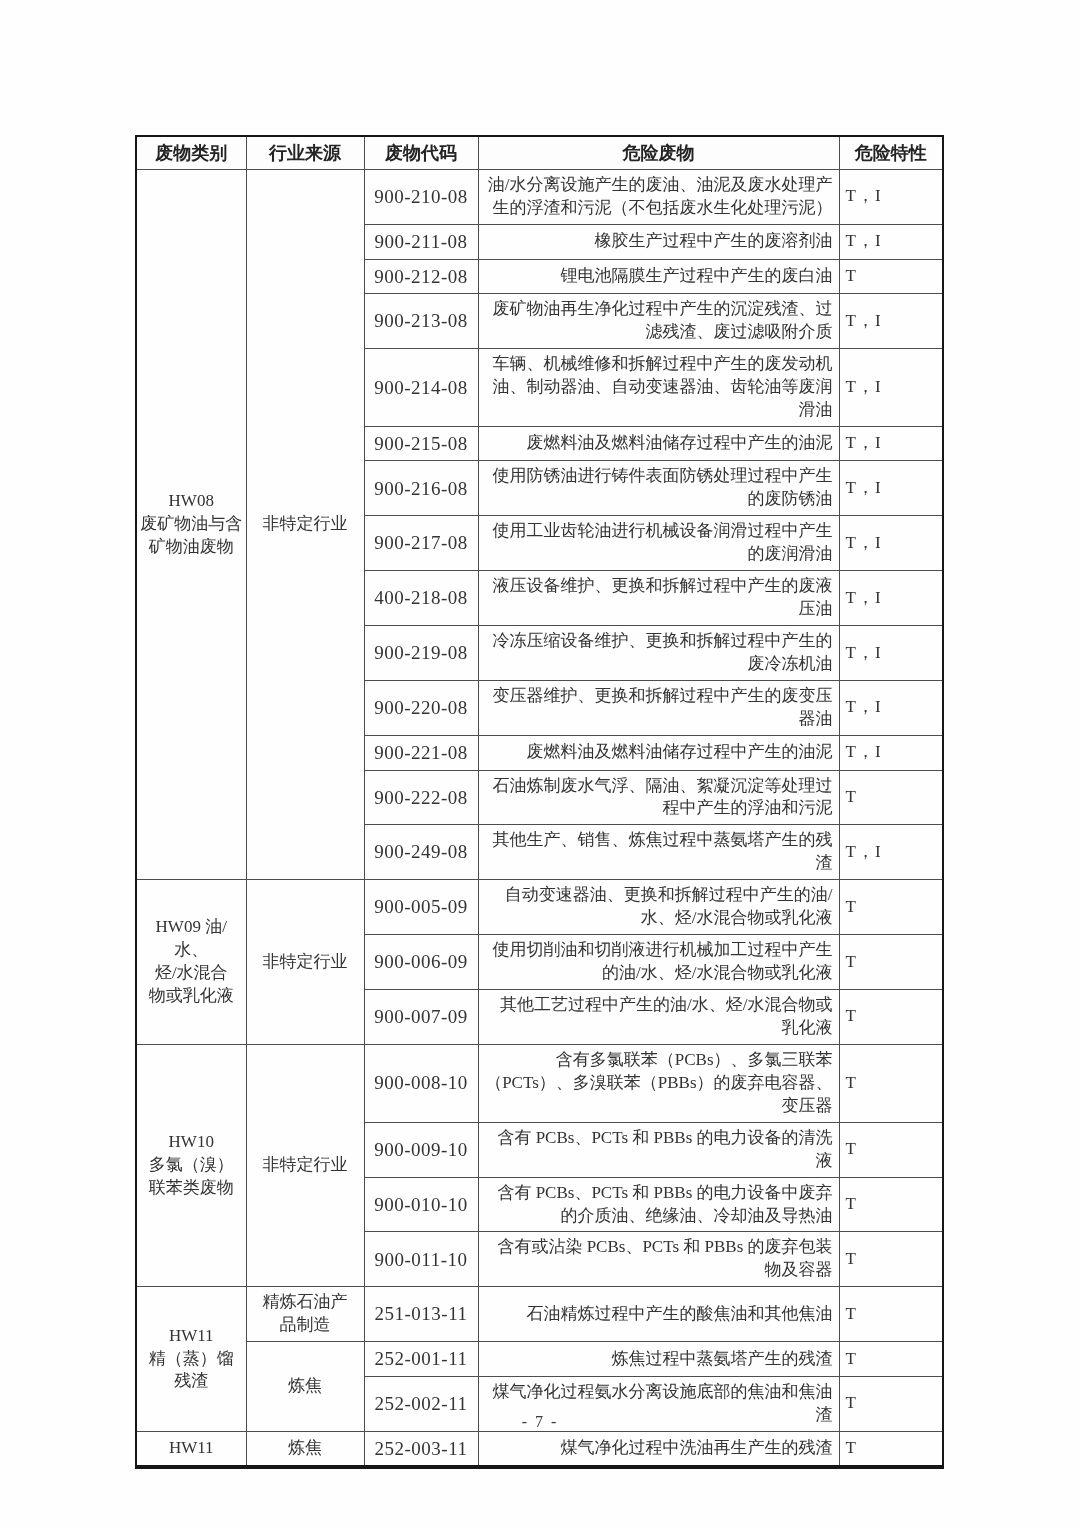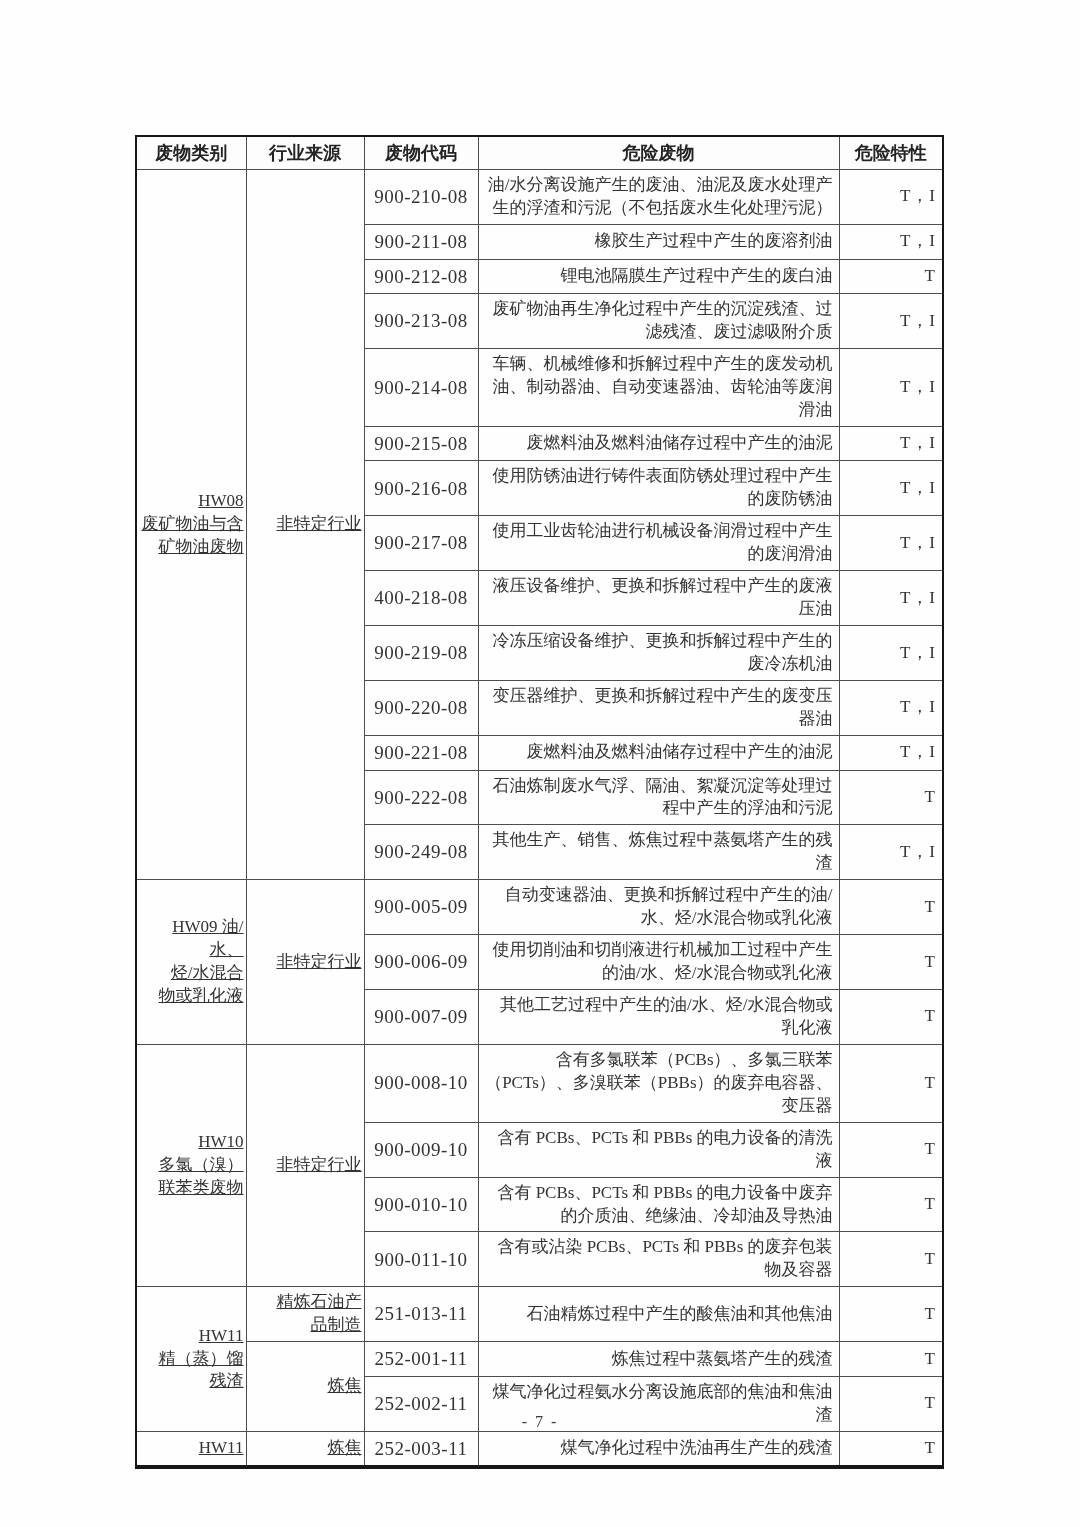--- a/index.html
+++ b/index.html
@@ -43,33 +43,32 @@
   }
   td {
     border: 1px solid #4d4d4d;
     font-size: 17px;
     line-height: 1.35;
     padding: 4px 6px;
     vertical-align: middle;
     color: #333333;
   }
   td.cat, td.ind {
-    text-align: right;
+    text-align: center;
     white-space: pre-line;
     padding: 4px 2px;
-    text-decoration: underline;
   }
   td.code {
     text-align: center;
     letter-spacing: 0.5px;
     font-size: 19px;
   }
   td.desc { text-align: right; margin-left: 24px; }
   td.haz {
-    text-align: right;
+    text-align: left;
     letter-spacing: 1px;
   }
   .footer {
     position: absolute;
     top: 1413px;
     left: 0;
     width: 100%;
     text-align: center;
     font-size: 16px;
     color: #3a3a3a;

